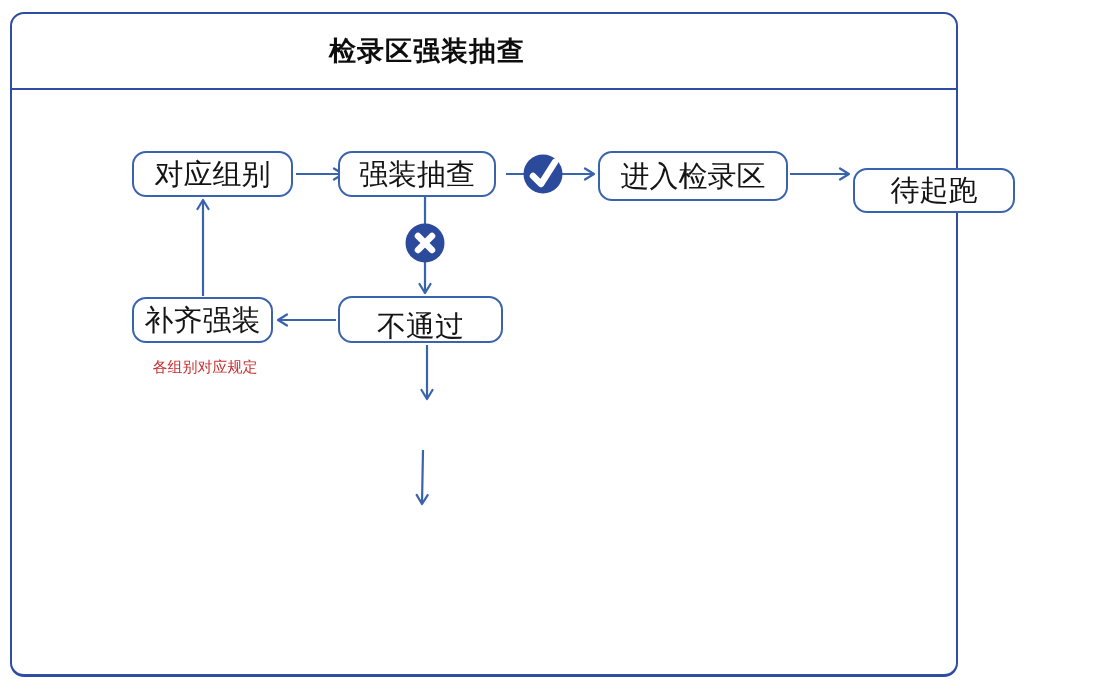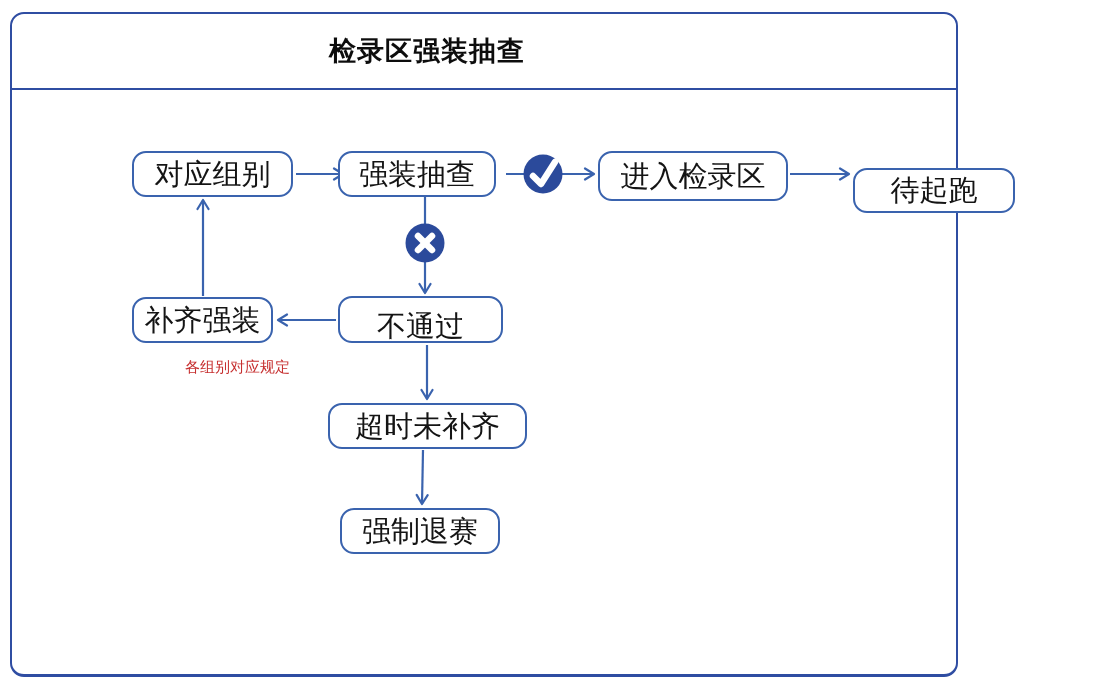--- a/index.html
+++ b/index.html
@@ -34,21 +34,21 @@
   .n-checkin  {left:598px;top:151px;width:190px;height:50px;}
   .n-wait     {left:853px;top:151px;width:162px;height:45px;margin-top:17px;}
   .n-replenish{left:132px;top:297px;width:141px;height:46px;}
   .n-fail     {left:338px;top:296px;width:165px;height:47px;align-items:flex-end;}
   .n-timeout  {left:328px;top:403px;width:199px;height:46px;}
   .n-withdraw {left:340px;top:508px;width:160px;height:46px;}
 
   
   .annotation{
     position:absolute;left:120px;top:357px;width:170px;
-    text-align:right;font-size:15px;line-height:20px;color:#c62f2f;
+    text-align:center;font-size:15px;line-height:20px;color:#c62f2f;
   }
 
   
   #arrows{position:absolute;left:0;top:0;width:1107px;height:700px;pointer-events:none;}
 </style>
 </head>
 <body>
 
 <div id="canvas">
 
@@ -99,24 +99,18 @@
   </div>
   <div class="node n-wait">
     <span>待起跑</span>
   </div>
   <div class="node n-replenish">
     <span>补齐强装</span>
   </div>
   <div class="node n-fail">
     <span>不通过</span>
   </div>
-  <div class="node n-timeout">
-    <span>超时未补齐</span>
-  </div>
-  <div class="node n-withdraw">
-    <span>强制退赛</span>
-  </div>
 
   <div class="annotation">
     <div>各组别对应规定</div>
   </div>
 
 </div>
 
 </body></html>

